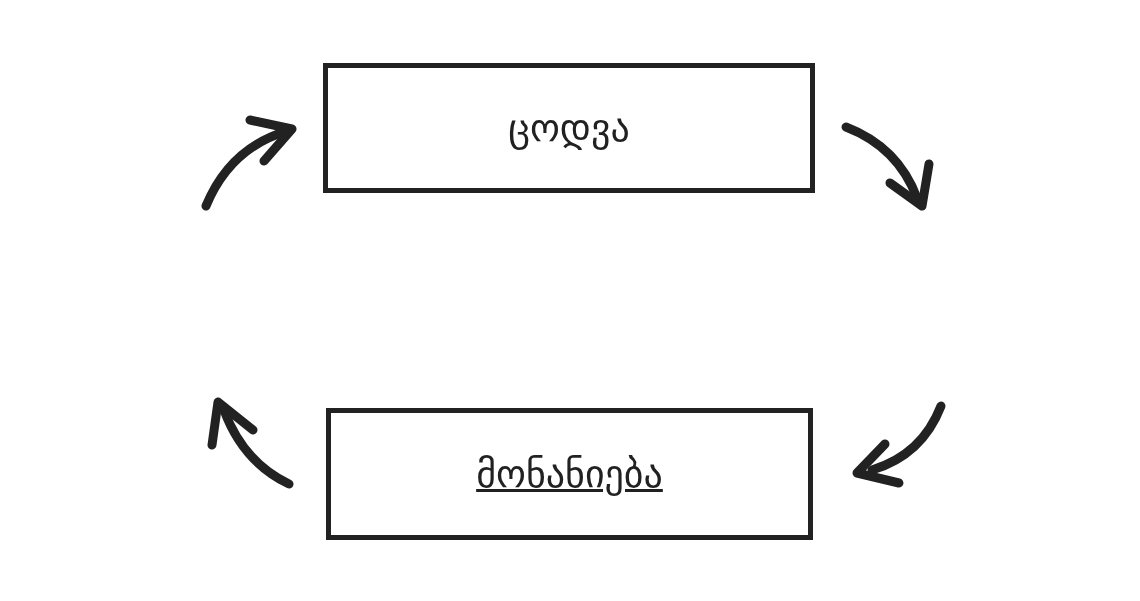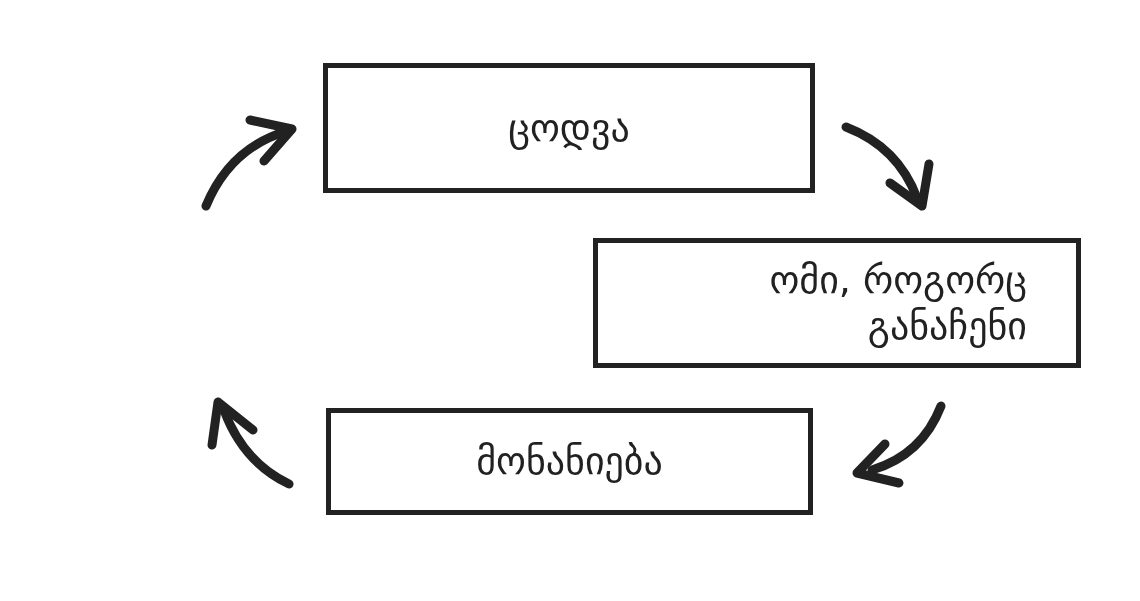--- a/index.html
+++ b/index.html
@@ -31,29 +31,29 @@
     stroke-linejoin: round;
   }
   .node {
     position: absolute;
     box-sizing: border-box;
     border: 5px solid var(--line, #222222);
     background: #ffffff;
     display: flex;
     align-items: center;
     justify-content: center;
-    text-align: right;
+    text-align: left;
     color: var(--text, #212121);
     font-size: 38px;
     line-height: 1.22;
   }
   .node-top    { left: 323px; top: 63px;  width: 492px; height: 130px; }
   .node-left   { left: 58px;  top: 238px; width: 489px; height: 129px; }
   .node-right  { left: 593px; top: 238px; width: 488px; height: 130px; }
-  .node-bottom { left: 326px; top: 408px; width: 487px; height: 107px; }
+  .node-bottom { left: 326px; top: 408px; width: 487px; height: 132px; text-decoration: underline; }
   .node-right .node-label { max-width: 380px; }
   .node-label { display: inline-block; }
 </style>
 </head>
 <body>
 
 <div class="canvas">
 
   <svg class="arrows" viewBox="0 0 1140 601" aria-hidden="true">
 
@@ -75,22 +75,19 @@
     <g>
       <path d="M 289 484 Q 243 462 224 410"></path>
       <path d="M 212 445 L 218 402 L 253 430"></path>
     </g>
   </svg>
 
   <div class="node node-top">
     <span class="node-label">ცოდვა</span>
   </div>
 
-  <div class="node node-right">
-    <span class="node-label">ომი, როგორც განაჩენი</span>
-  </div>
 
   <div class="node node-bottom">
     <span class="node-label">მონანიება</span>
   </div>
 
 
 </div>
 
 </body></html>

